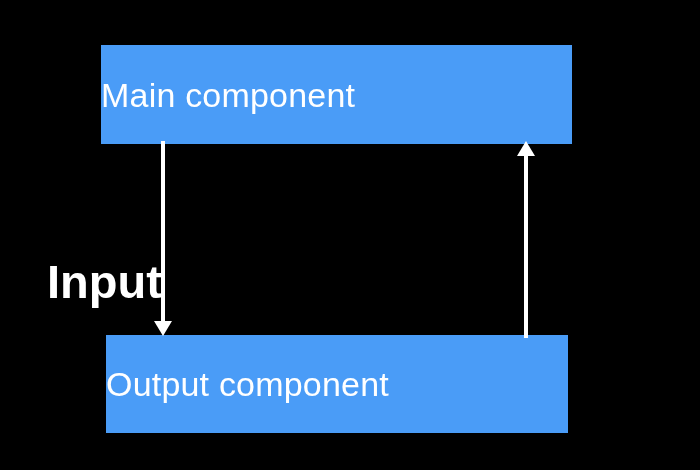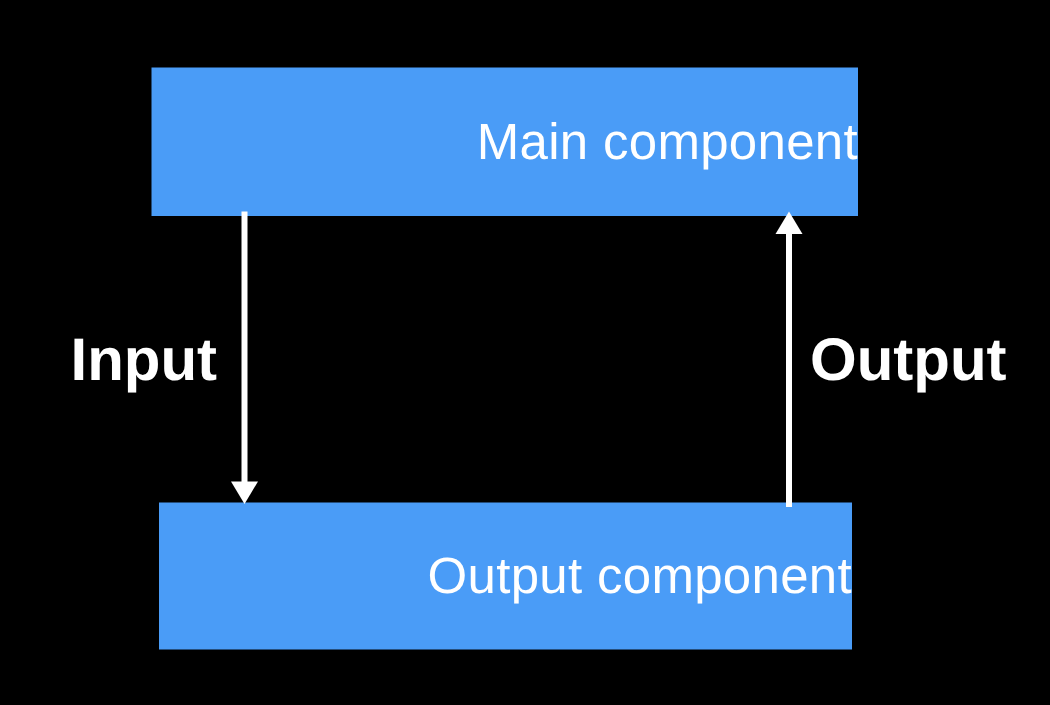--- a/index.html
+++ b/index.html
@@ -17,21 +17,21 @@
     background: #000000;
     overflow: hidden;
   }
 
   
   .box {
     position: absolute;
     background: #4a9cf7;
     display: flex;
     align-items: center;
-    justify-content: flex-end;
+    justify-content: flex-start;
     box-sizing: border-box;
   }
   .box-label {
     color: #ffffff;
     font-family: "Liberation Sans", sans-serif;
     font-size: 34px;
     font-weight: 400;
     letter-spacing: 0.2px;
     line-height: 1;
     white-space: nowrap;
@@ -93,24 +93,25 @@
   #output-arrow-head {
     left: 517px;
     top: 141px;
   }
 
   
   .edge-label {
     position: absolute;
     color: #ffffff;
     font-family: "Liberation Sans", sans-serif;
-    font-size: 40px;
+    font-size: 47px;
     font-weight: bold;
     line-height: 1;
     white-space: nowrap;
+    margin-top: 38px;
   }
   #input-label {
     left: 47px;
     top: 220px;
   }
   #output-label {
     left: 540px;
     top: 220px;
   }
 </style>
@@ -126,15 +127,14 @@
   <div class="box" id="child-component-box">
     <span class="box-label">Output component</span>
   </div>
 
   <div class="arrow-line" id="input-arrow-line"></div>
   <div class="arrow-head down" id="input-arrow-head"></div>
   <div class="edge-label" id="input-label">Input</div>
 
   <div class="arrow-line" id="output-arrow-line"></div>
   <div class="arrow-head up" id="output-arrow-head"></div>
-  <div class="edge-label" id="output-label">Output</div>
 
 </div>
 
 </body></html>

